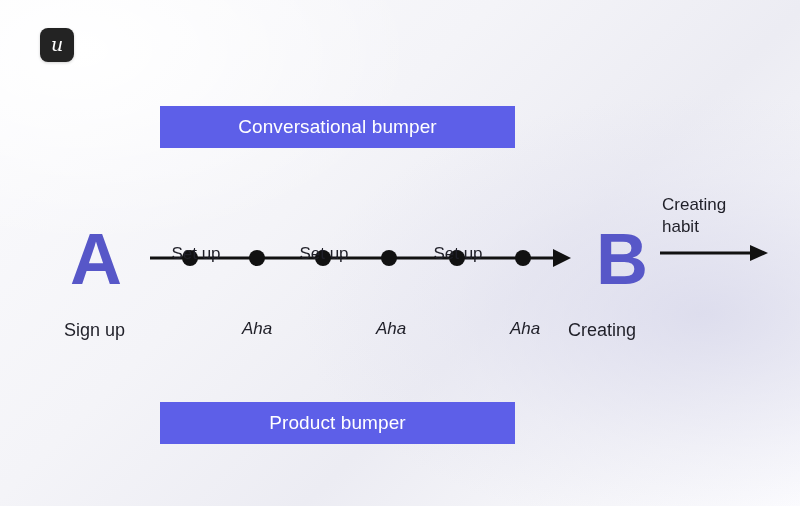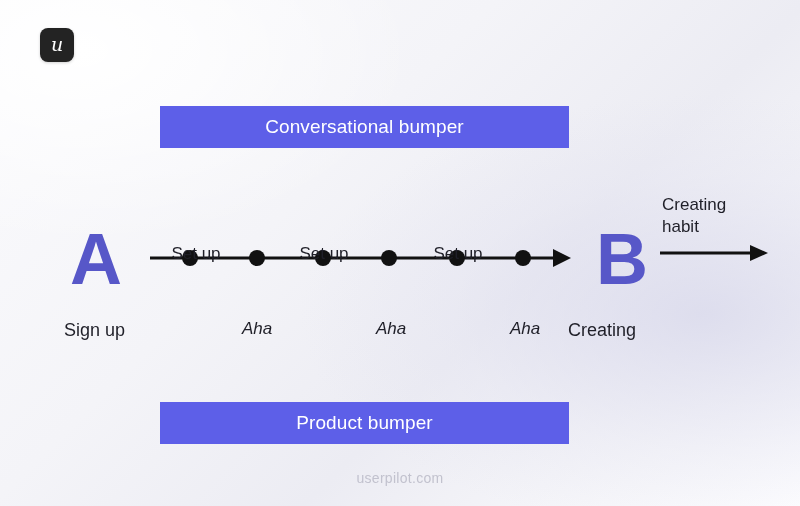--- a/index.html
+++ b/index.html
@@ -46,21 +46,21 @@
     font-size: 19px;
     line-height: 1;
     padding-bottom: 2px;
     letter-spacing: 0;
   }
 
   
   .bumper {
     position: absolute;
     left: 160px;
-    width: 409px;
+    width: 355px;
     height: 42px;
     background: #5D5FE8;
     display: flex;
     align-items: center;
     justify-content: center;
   }
   .bumper .bumper-label {
     color: #ffffff;
     font-size: 19px;
     letter-spacing: 0.1px;
@@ -195,15 +195,14 @@
     <svg width="110" height="20" viewBox="0 0 110 20">
       <line x1="0" y1="10" x2="92" y2="10" stroke="#111111" stroke-width="3"></line>
       <polygon points="90,2 108,10 90,18" fill="#111111"></polygon>
     </svg>
   </div>
 
   <div class="bumper" id="bumper-bottom">
     <span class="bumper-label">Product bumper</span>
   </div>
 
-  <div id="watermark">userpilot.com</div>
 
 </div>
 
 </body></html>

